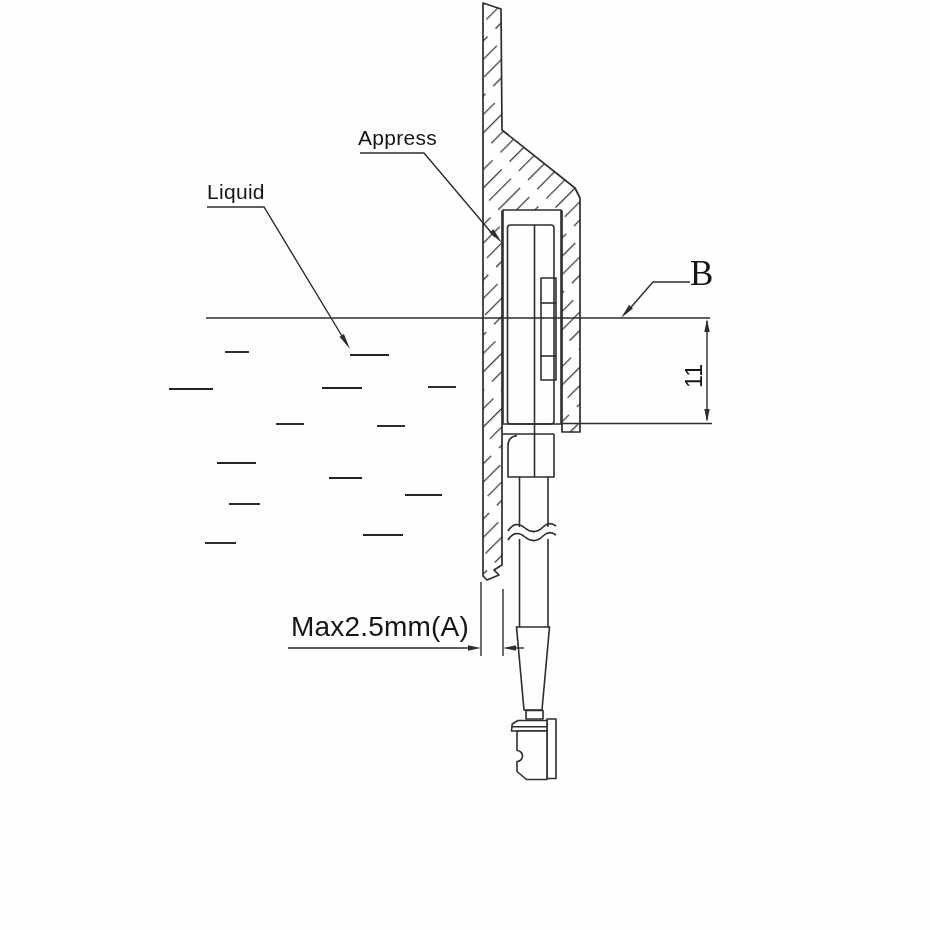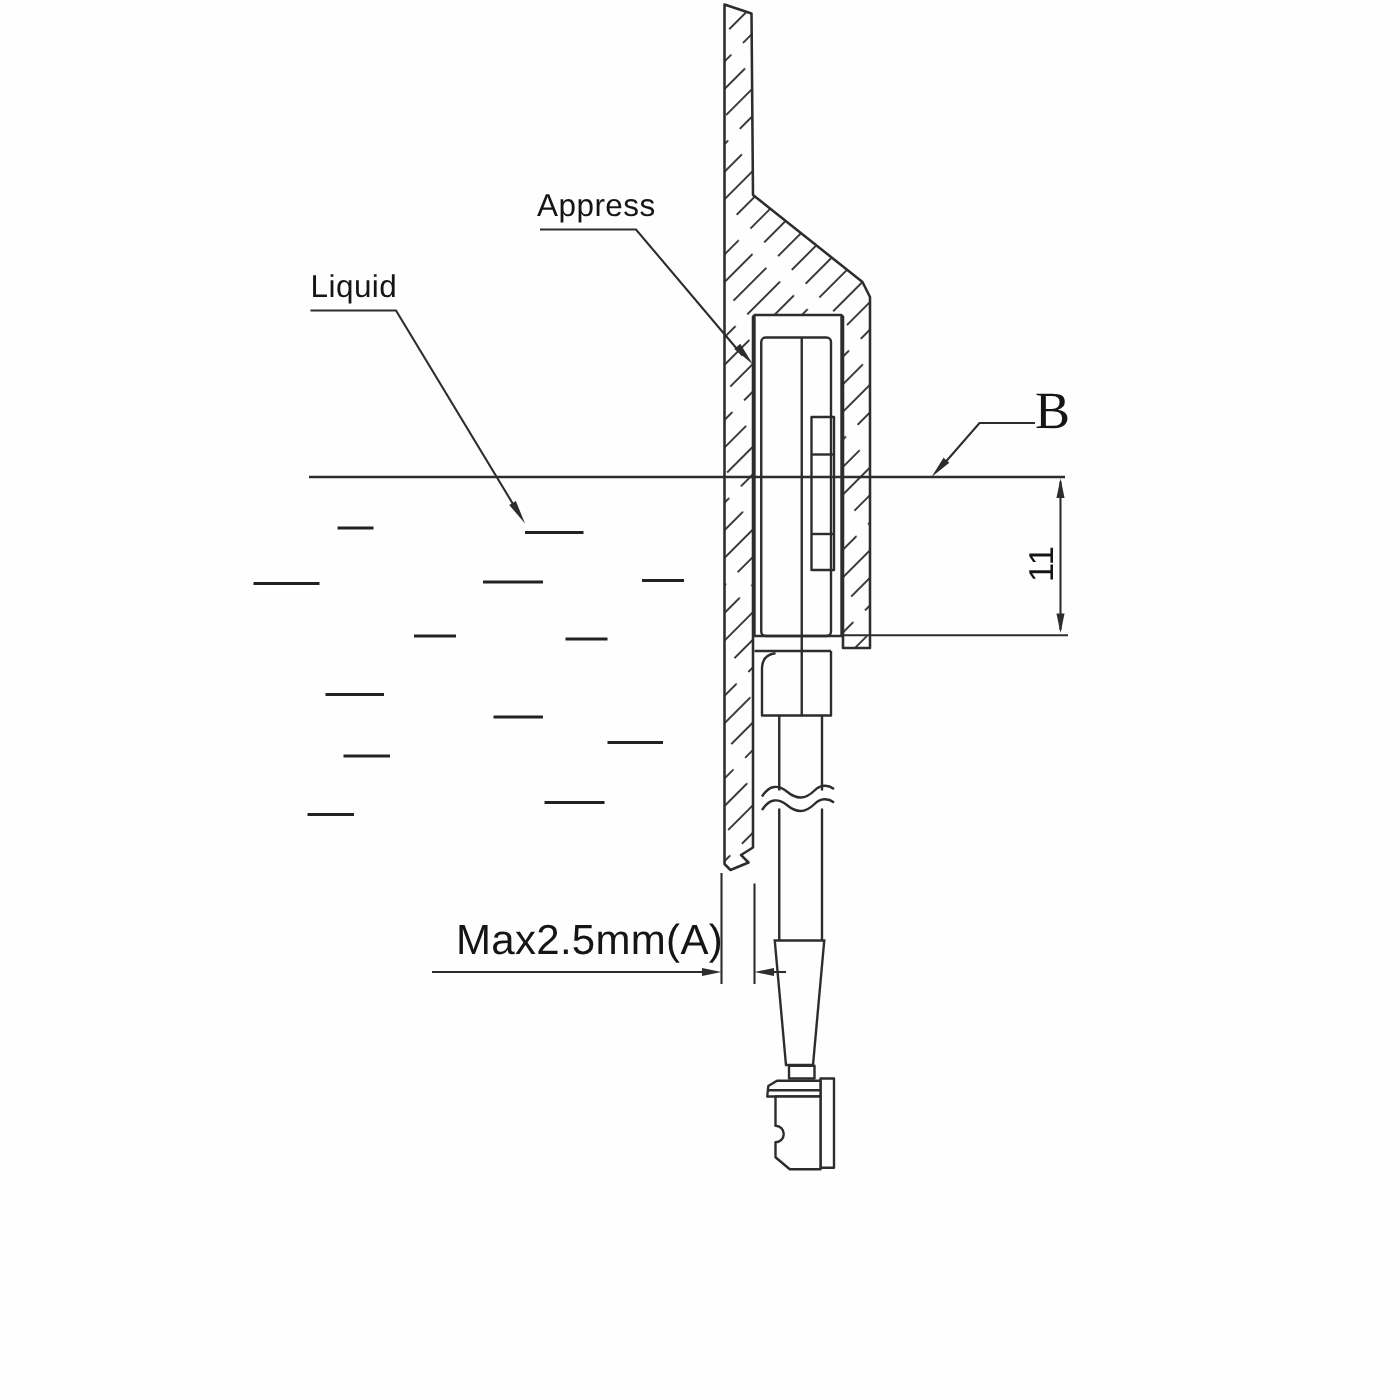--- a/index.html
+++ b/index.html
@@ -4,21 +4,21 @@
 <style>
   html,body{margin:0;padding:0;background:#e8e8e8;}
   .page{
     position:relative;width:930px;height:930px;background:#fefefe;
     font-family:"Liberation Sans",sans-serif;overflow:hidden;margin:0 auto;
   }
   .page svg{position:absolute;left:0;top:0;}
   .lbl{position:absolute;color:#151515;white-space:pre;}
   .lbl-callout{font-size:21px;letter-spacing:.3px;}
   .lbl-b{font-family:"Liberation Serif",serif;font-size:35px;}
-  .lbl-dim{font-size:28px;letter-spacing:.2px;margin-left:13px;}
+  .lbl-dim{font-size:28px;letter-spacing:.2px;}
   .lbl-11{font-size:23px;width:50px;height:24px;line-height:24px;text-align:center;
           transform:rotate(-90deg);}
   .note{position:absolute;left:278px;font-size:22px;letter-spacing:.2px;color:#151515;}
 </style>
 </head>
 <body>
 
 <div class="page">
 
   <svg width="930" height="930" viewBox="0 0 930 930">

